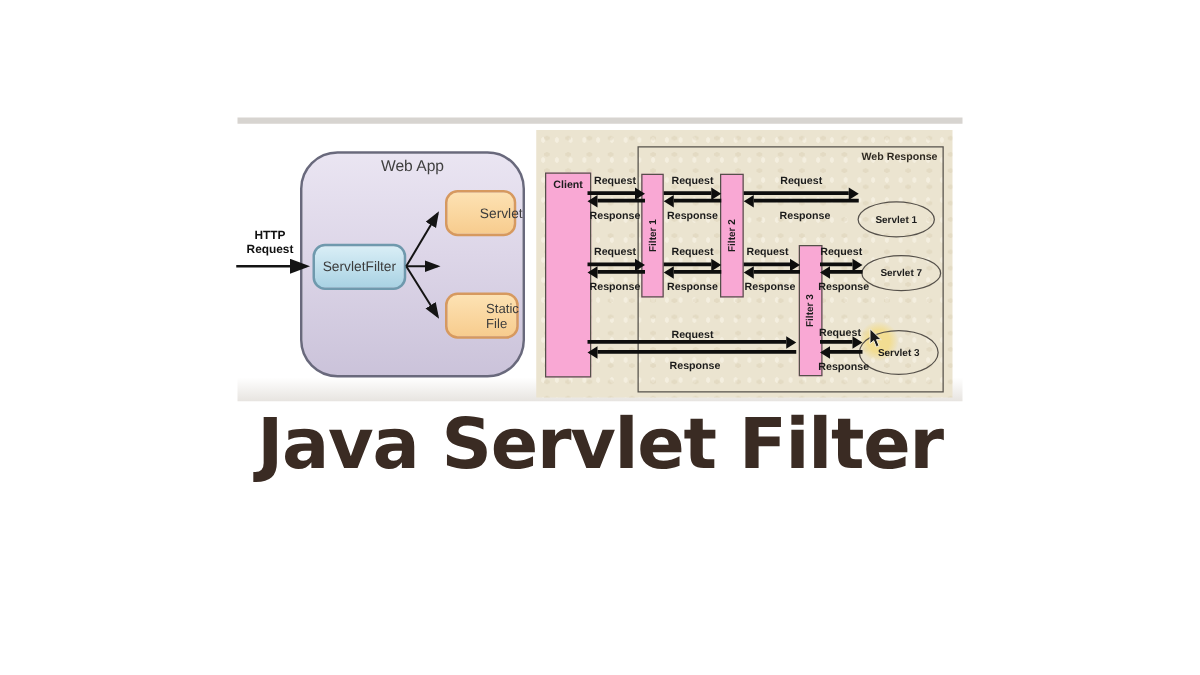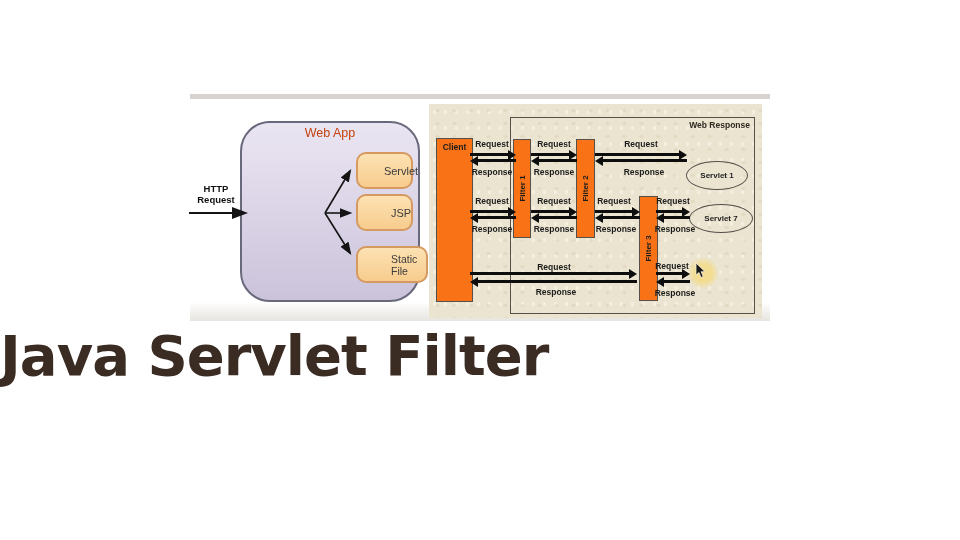--- a/index.html
+++ b/index.html
@@ -9,36 +9,36 @@
   .lab{font-family:"Liberation Sans",sans-serif;font-weight:bold;color:#1c1c1c;
        text-align:center;white-space:nowrap;}
   
   .top-strip{left:190px;top:94px;width:580px;height:5px;background:#d7d4d0;}
   .bottom-band{left:190px;top:302px;width:580px;height:19px;
                background:linear-gradient(#ffffff,#e7e4e0);}
   
   .webapp-box{left:240px;top:121px;width:180px;height:181px;border-radius:30px;
               border:2px solid #69697c;box-sizing:border-box;
               background:linear-gradient(180deg,#eae5f2 0%,#ddd6e8 45%,#cbc3da 100%);}
-  .webapp-label{left:240px;top:126px;width:180px;font-size:12.5px;font-weight:normal;color:#c2410c;}
+  .webapp-label{left:240px;top:126px;width:180px;font-size:12.5px;font-weight:normal;color:#404040;}
   .node{box-sizing:border-box;display:flex;align-items:center;justify-content:center;
         border-radius:10px;font-size:11px;color:#3c3c3c;}
   .sf-box{left:250px;top:195px;width:75px;height:37px;border:2px solid #6f99ad;
           background:linear-gradient(180deg,#d9eef6,#a9d2e3);}
   .tg-box{border:2px solid #d6995f;background:linear-gradient(180deg,#fde2b3,#f7cc8e);padding-left:33px;}
   .http-label{left:189px;top:184px;width:54px;font-size:9.5px;line-height:10.5px;color:#111;}
   
   .beige{left:429px;top:104px;width:333px;height:214px;background-color:#ebe4d0;
          background-image:radial-gradient(rgba(213,201,172,0.35) 18%,rgba(0,0,0,0) 20%),
                           radial-gradient(rgba(251,247,236,0.55) 18%,rgba(0,0,0,0) 20%);
          background-size:17px 13px,11px 16px;}
   .wc-rect{left:510px;top:117px;width:245px;height:197px;border:1.5px solid #55504a;
            box-sizing:border-box;}
   .wc-label{left:642px;top:120px;width:108px;text-align:right;font-size:8.5px;color:#2f2a22;}
-  .bx{box-sizing:border-box;border:1.3px solid #55504a;background:#f97316;}
+  .bx{box-sizing:border-box;border:1.3px solid #55504a;background:#f9a8d4;}
   .client{left:436px;top:138px;width:37px;height:164px;}
   .client-lab{margin-top:3px;font-size:8.5px;text-align:center;}
   .filter{display:flex;align-items:center;justify-content:center;}
   .filter span{transform:rotate(-90deg);font-size:8px;font-weight:bold;color:#1c1c1c;white-space:nowrap;}
   .f1{left:513px;top:139px;width:18px;height:99px;}
   .f2{left:576px;top:139px;width:19px;height:99px;}
   .f3{left:639px;top:196px;width:19px;height:105px;}
   .ell{box-sizing:border-box;border:1.3px solid #55504a;border-radius:50%;
        display:flex;align-items:center;justify-content:center;font-size:8px;font-weight:bold;
        color:#1c1c1c;background:transparent;}
@@ -49,43 +49,43 @@
       background:radial-gradient(closest-side,#f2dd92 55%,rgba(242,221,146,0));}
   
   .arr{position:absolute;height:3px;background:#0d0d0d;z-index:5;}
   .arr.r::after{content:"";position:absolute;right:-8px;top:-3.5px;width:0;height:0;
       border-left:8px solid #0d0d0d;border-top:5px solid transparent;border-bottom:5px solid transparent;}
   .arr.l::after{content:"";position:absolute;left:-8px;top:-3.5px;width:0;height:0;
       border-right:8px solid #0d0d0d;border-top:5px solid transparent;border-bottom:5px solid transparent;}
   .rlab{position:absolute;width:60px;font-size:8.5px;font-weight:bold;color:#1c1c1c;
         text-align:center;white-space:nowrap;z-index:6;}
   
-  .title{left:0;top:325px;width:960px;text-align:left;font-family:"DejaVu Sans",sans-serif;
+  .title{left:0;top:325px;width:960px;text-align:center;font-family:"DejaVu Sans",sans-serif;
          font-weight:bold;font-size:56px;letter-spacing:-1px;line-height:62px;}
   .z2{z-index:2}.z3{z-index:3}.z4{z-index:4}.z7{z-index:7}
 </style>
 </head>
 <body>
 
 <div class="canvas">
 
   <div class="abs top-strip"></div>
   <div class="abs bottom-band"></div>
 
   <div class="abs webapp-box z2"></div>
   <div class="abs webapp-label lab z3">Web App</div>
 
   <div class="abs http-label lab z3">
     <div>HTTP</div>
     <div>Request</div>
   </div>
 
+  <div class="abs node sf-box z3">ServletFilter</div>
   <div class="abs node tg-box z3" style="left:356px;top:152px;width:57px;height:37px;">Servlet</div>
-  <div class="abs node tg-box z3" style="left:356px;top:194px;width:57px;height:37px;">JSP</div>
-  <div class="abs node tg-box z3" style="left:356px;top:246px;width:72px;height:37px;font-size:10.5px;">Static File</div>
+  <div class="abs node tg-box z3" style="left:356px;top:234px;width:59px;height:37px;font-size:10.5px;">Static File</div>
 
   <svg class="abs z4" style="left:187px;top:140px;" width="240" height="130" viewBox="0 0 240 130">
     <defs>
       <marker id="ah" markerWidth="9" markerHeight="8" refX="6.5" refY="3" orient="auto">
         <path d="M0,0 L8,3 L0,6 z" fill="#141414"></path>
       </marker>
     </defs>
     <line x1="2" y1="73" x2="58" y2="73" stroke="#141414" stroke-width="2" marker-end="url(#ah)"></line>
     <line x1="138" y1="73" x2="163" y2="31" stroke="#141414" stroke-width="1.6" marker-end="url(#ah)"></line>
     <line x1="138" y1="73" x2="163" y2="73" stroke="#141414" stroke-width="1.6" marker-end="url(#ah)"></line>
@@ -107,20 +107,21 @@
     <span>Filter 2</span>
   </div>
   <div class="abs bx filter f3 z3">
     <span>Filter 3</span>
   </div>
 
   <div class="abs hl z3"></div>
 
   <div class="abs ell s1 z4">Servlet 1</div>
   <div class="abs ell s2 z4">Servlet 7</div>
+  <div class="abs ell s3 z4">Servlet 3</div>
 
   <div class="arr r" style="left:470px;top:153px;width:38px;"></div>
   <div class="arr l" style="left:478px;top:159px;width:38px;"></div>
   <div class="arr r" style="left:531px;top:153px;width:38px;"></div>
   <div class="arr l" style="left:539px;top:159px;width:38px;"></div>
   <div class="arr r" style="left:595px;top:153px;width:84px;"></div>
   <div class="arr l" style="left:603px;top:159px;width:84px;"></div>
 
   <div class="rlab" style="left:462px;top:139px;">Request</div>
   <div class="rlab" style="left:524px;top:139px;">Request</div>

